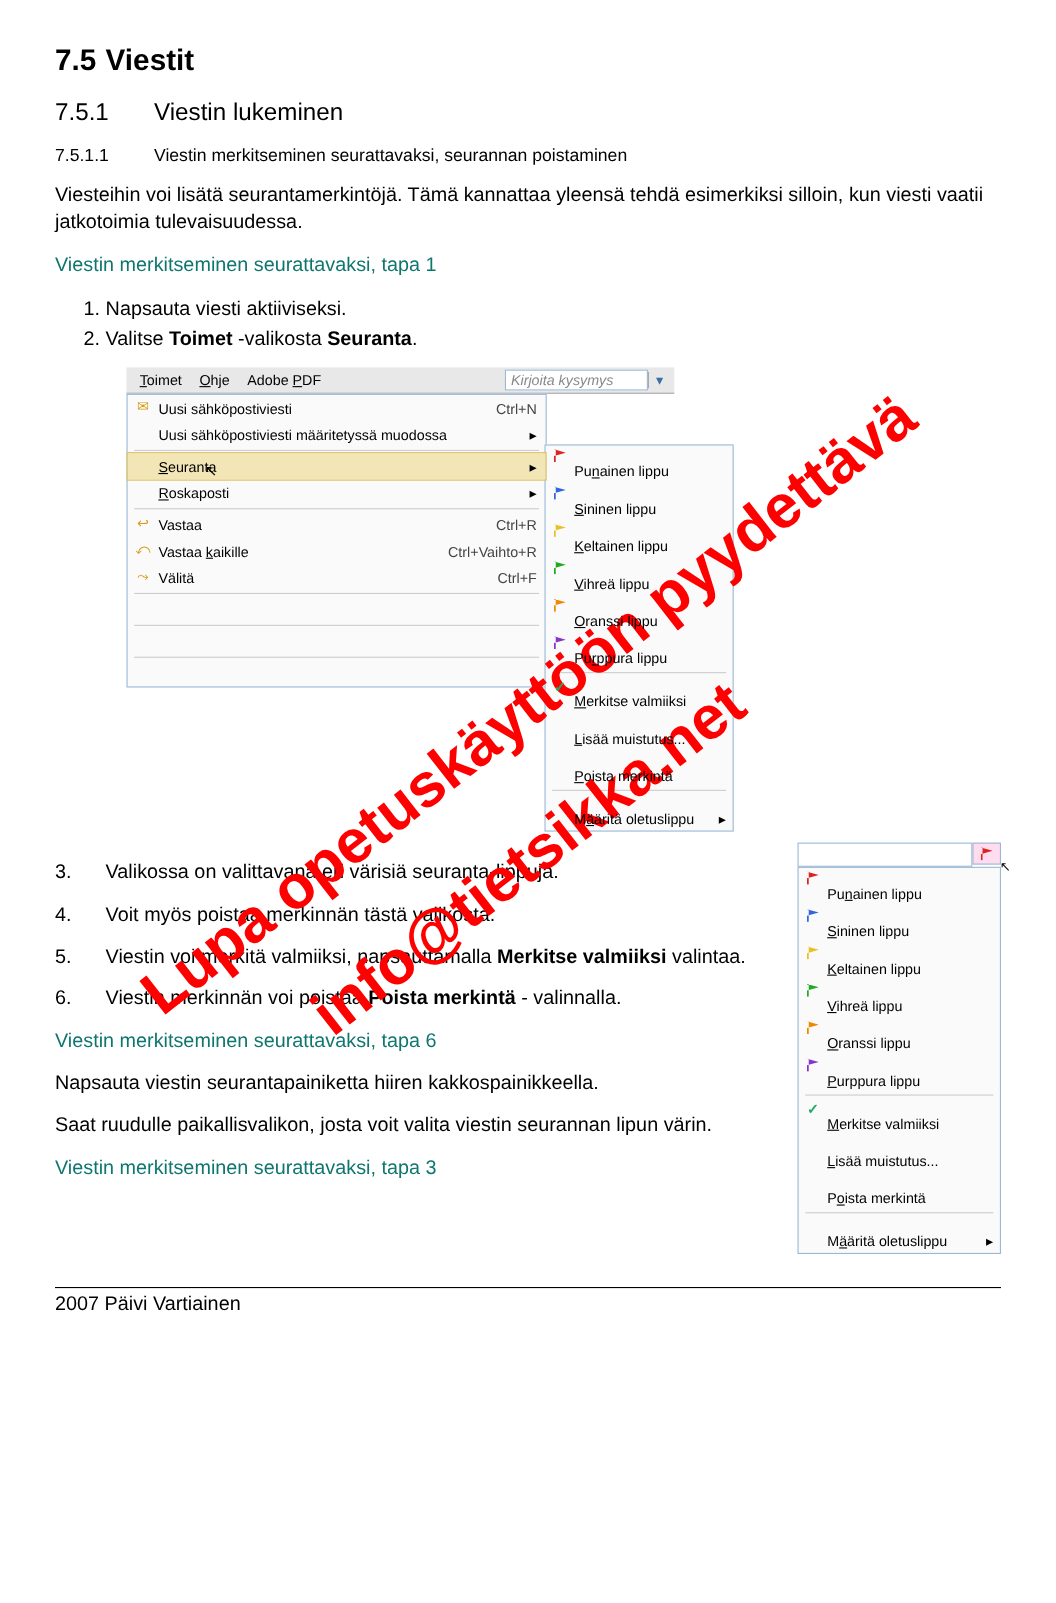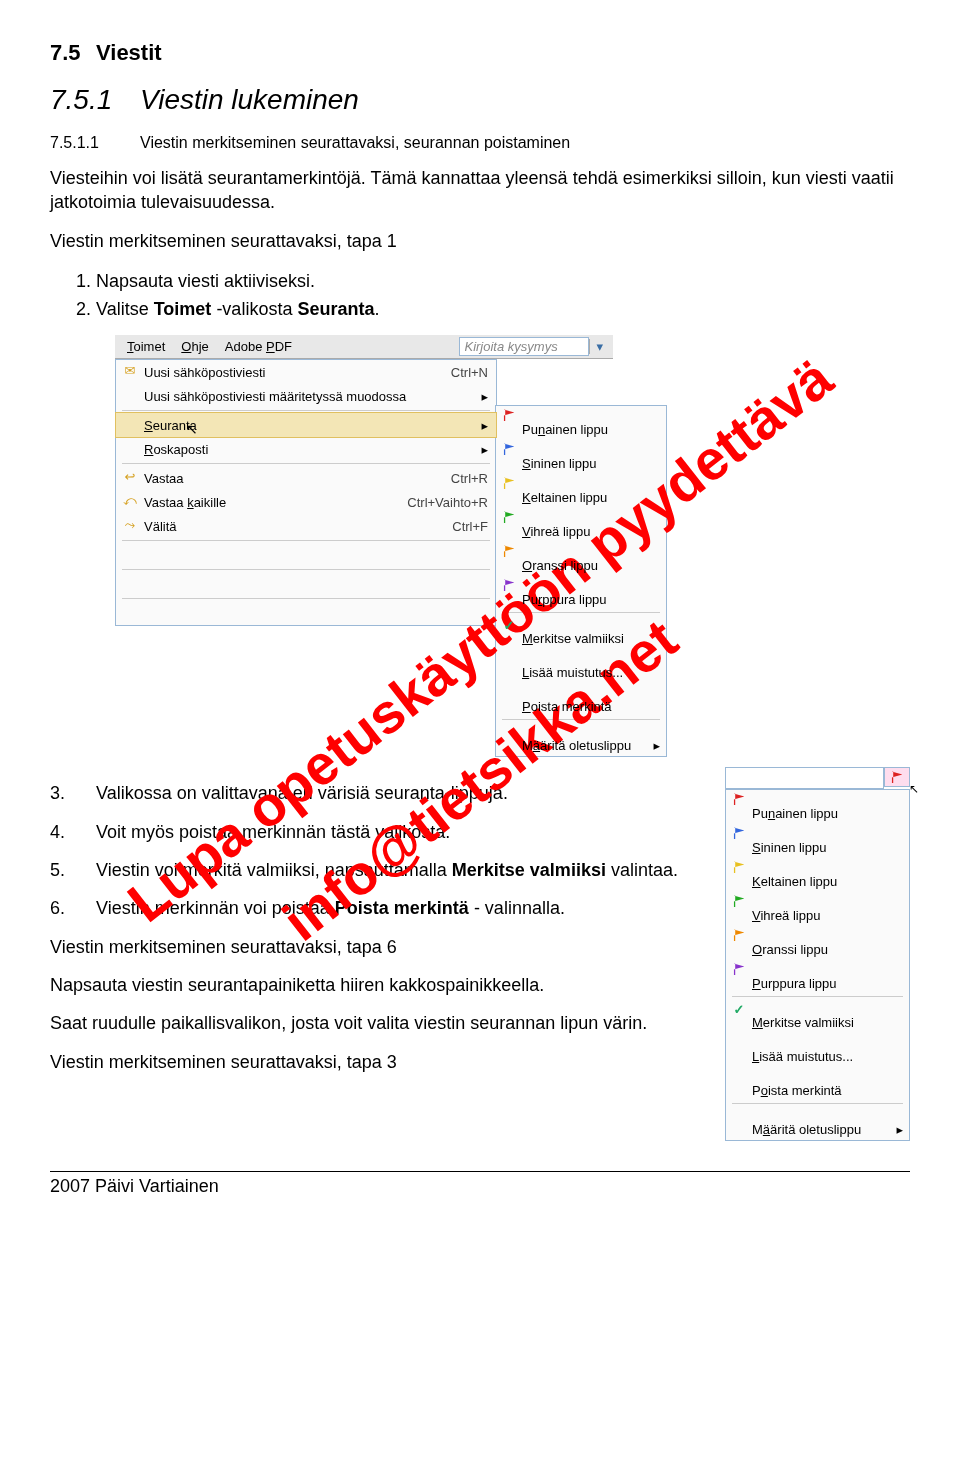--- a/index.html
+++ b/index.html
@@ -7,25 +7,25 @@
     margin: 0;
     padding: 40px 50px 20px 50px;
     width: 960px;
     box-sizing: border-box;
     font-family: "Century Gothic", Arial, sans-serif;
     font-size: 18px;
     color: #000;
     background: #fff;
     position: relative;
   }
-  h2 { font-size: 22px; font-weight: bold; margin: 0 0 18px 0; }
-  h3 { font-size: 28px; font-weight: normal; margin: 0 0 18px 0; font-style: italic; }
+  h2 { font-size: 27px; font-weight: bold; margin: 0 0 18px 0; }
+  h3 { font-size: 22px; font-weight: normal; margin: 0 0 18px 0; }
   h4 { font-size: 16px; font-weight: normal; margin: 0 0 14px 0; }
   p  { margin: 14px 0 14px 0; line-height: 1.35; }
-  .red { color: #000000; }
+  .red { color: #0f766e; }
   .bold { font-weight: bold; }
   ol { margin: 16px 0 14px 0; padding-left: 46px; }
   ol li { margin-bottom: 4px; line-height: 1.35; }
   .num { display:inline-block; width:46px; }
   .row { display:flex; gap:20px; align-items:flex-start; }
   .col { flex:1; }
   
   .win { font-family: Tahoma, Arial, sans-serif; font-size: 13px; color:#000; }
   .menubar { background:#e8e8e8; display:flex; align-items:center; padding:2px 4px; border-bottom:1px solid #aaa; }
   .menubar .mi { padding:2px 8px; text-decoration:underline dotted transparent; }

